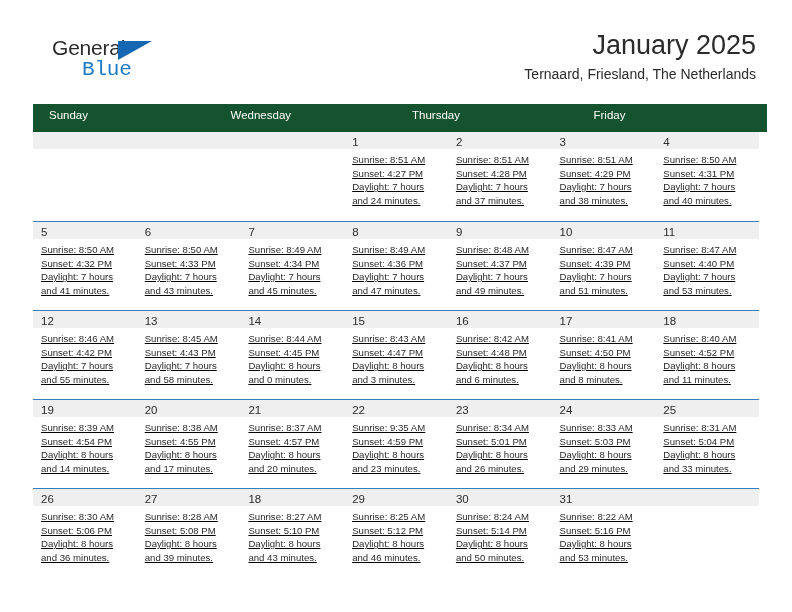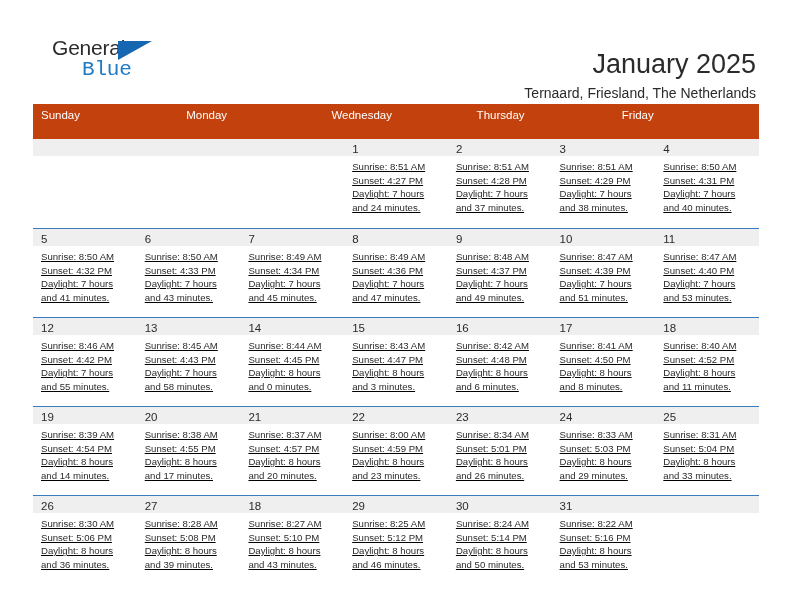--- a/index.html
+++ b/index.html
@@ -67,42 +67,42 @@
     position: absolute;
     right: 36px;
     top: 28px;
     text-align: right;
   }
   .cal-title {
     font-size: 27px;
     color: #2b2b2b;
     line-height: 34px;
     white-space: nowrap;
-    margin-top: 19px;
   }
   .cal-subtitle {
     font-size: 14px;
     color: #2b2b2b;
     line-height: 20px;
     margin-top: 2px;
     white-space: nowrap;
   }
 
   
   .calendar {
     position: absolute;
     left: 33px;
     top: 104px;
     width: 726px;
   }
   .dow-row {
     display: flex;
     width: 100%;
-    background: #c2410c;
-    height: 35px;
+    background: #14532d;
+    height: 28px;
+    padding-left: 8px;
   }
   .dow {
     flex: 1 1 0;
     color: #ffffff;
     font-size: 11.5px;
     line-height: 22px;
     padding-left: 8px;
     box-sizing: border-box;
     white-space: nowrap;
   }
@@ -164,21 +164,20 @@
     <div class="title-block">
       <div class="cal-title">January 2025</div>
       <div class="cal-subtitle">Ternaard, Friesland, The Netherlands</div>
     </div>
 
   </div>
 
   <div class="calendar">
     <div class="dow-row">
         <div class="dow">Sunday</div>
-        <div class="dow">Monday</div>
         <div class="dow">Wednesday</div>
         <div class="dow">Thursday</div>
         <div class="dow">Friday</div>
       </div>
     <div id="weeks-container">
         <div class="week">
           <div class="cell empty">
             <div class="daynum-band"><span class="daynum"></span></div>
             <div class="lines"></div>
           </div>
@@ -381,21 +380,21 @@
             <div class="lines">
               <div class="line">Sunrise: 8:37 AM</div>
               <div class="line">Sunset: 4:57 PM</div>
               <div class="line">Daylight: 8 hours</div>
               <div class="line">and 20 minutes.</div>
             </div>
           </div>
           <div class="cell">
             <div class="daynum-band"><span class="daynum">22</span></div>
             <div class="lines">
-              <div class="line">Sunrise: 8:00 AM</div>
+              <div class="line">Sunrise: 9:35 AM</div>
               <div class="line">Sunset: 4:59 PM</div>
               <div class="line">Daylight: 8 hours</div>
               <div class="line">and 23 minutes.</div>
             </div>
           </div>
           <div class="cell">
             <div class="daynum-band"><span class="daynum">23</span></div>
             <div class="lines">
               <div class="line">Sunrise: 8:34 AM</div>
               <div class="line">Sunset: 5:01 PM</div>

